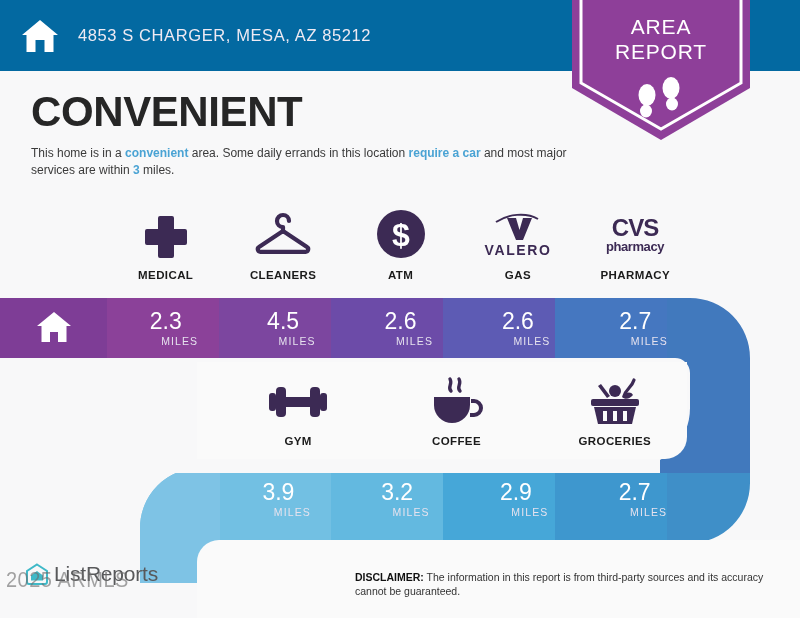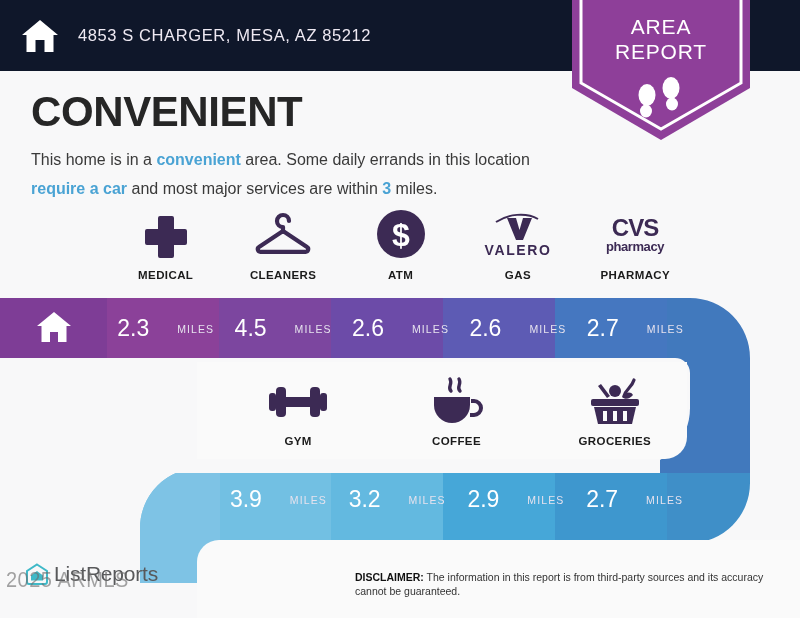--- a/index.html
+++ b/index.html
@@ -7,21 +7,21 @@
     width:800px;height:618px;
     background:#f7f7f8;
     font-family:"Liberation Sans","DejaVu Sans",sans-serif;
     overflow:hidden;position:relative;
   }
   .page{position:absolute;inset:0;background:#f8f8f9;}
 
   
   .header{
     position:absolute;left:0;top:0;width:800px;height:71px;
-    background:#0f172a;display:flex;align-items:center;
+    background:#0369a1;display:flex;align-items:center;
   }
   .header-house{margin-left:20px;width:40px;height:40px;flex:none;}
   .header-addr{
     color:#efeaf3;font-size:16.5px;letter-spacing:.6px;
     margin-left:18px;font-weight:400;white-space:nowrap;
   }
 
   
   .badge{
     position:absolute;left:572px;top:-6px;width:178px;height:146px;
@@ -33,21 +33,21 @@
     letter-spacing:.8px;pointer-events:none;
   }
 
   
   .headline{
     position:absolute;left:31px;top:88px;
     font-size:42px;font-weight:700;color:#262626;letter-spacing:-.4px;
   }
   .blurb{
     position:absolute;left:31px;top:145px;width:545px;
-    font-size:16px;line-height:29px;color:#3a3a3a;
+    font-size:12px;line-height:17px;color:#3a3a3a;
   }
   .blurb b{color:#4aa3d4;font-weight:700;}
 
   
   .ribbon{position:absolute;left:0;top:283px;width:800px;height:300px;}
   .ribbon svg{display:block;}
 
   
   .card2{
     position:absolute;left:197px;top:362px;width:490px;height:97px;
@@ -71,21 +71,21 @@
   .cell .glyph svg{display:block;}
   .cell .lbl{
     margin-top:9px;font-size:11.5px;font-weight:700;color:#1b1b1b;
     letter-spacing:.4px;white-space:nowrap;
   }
 
   
   .valrow{position:absolute;display:flex;pointer-events:none;}
   .valrow.r1{left:107px;top:298px;width:587px;height:60px;}
   .valrow.r2{left:219px;top:469px;width:475px;height:60px;}
-  .vcell{flex:1;display:flex;flex-direction:row;align-items:center;justify-content:center;}
+  .vcell{flex:1;display:flex;flex-direction:column;align-items:center;justify-content:center;}
   .vnum{font-size:23px;color:#ffffff;font-weight:400;line-height:25px;}
   .vmi{font-size:10.5px;color:#e6e2ee;letter-spacing:1.1px;margin-top:1px;margin-left:28px;}
 
   
   .ribbon-house{position:absolute;left:36px;top:310px;width:36px;height:34px;}
 
   
   .disclaimer{
     position:absolute;left:355px;top:570px;width:430px;
     font-size:10.5px;line-height:14px;color:#333;

